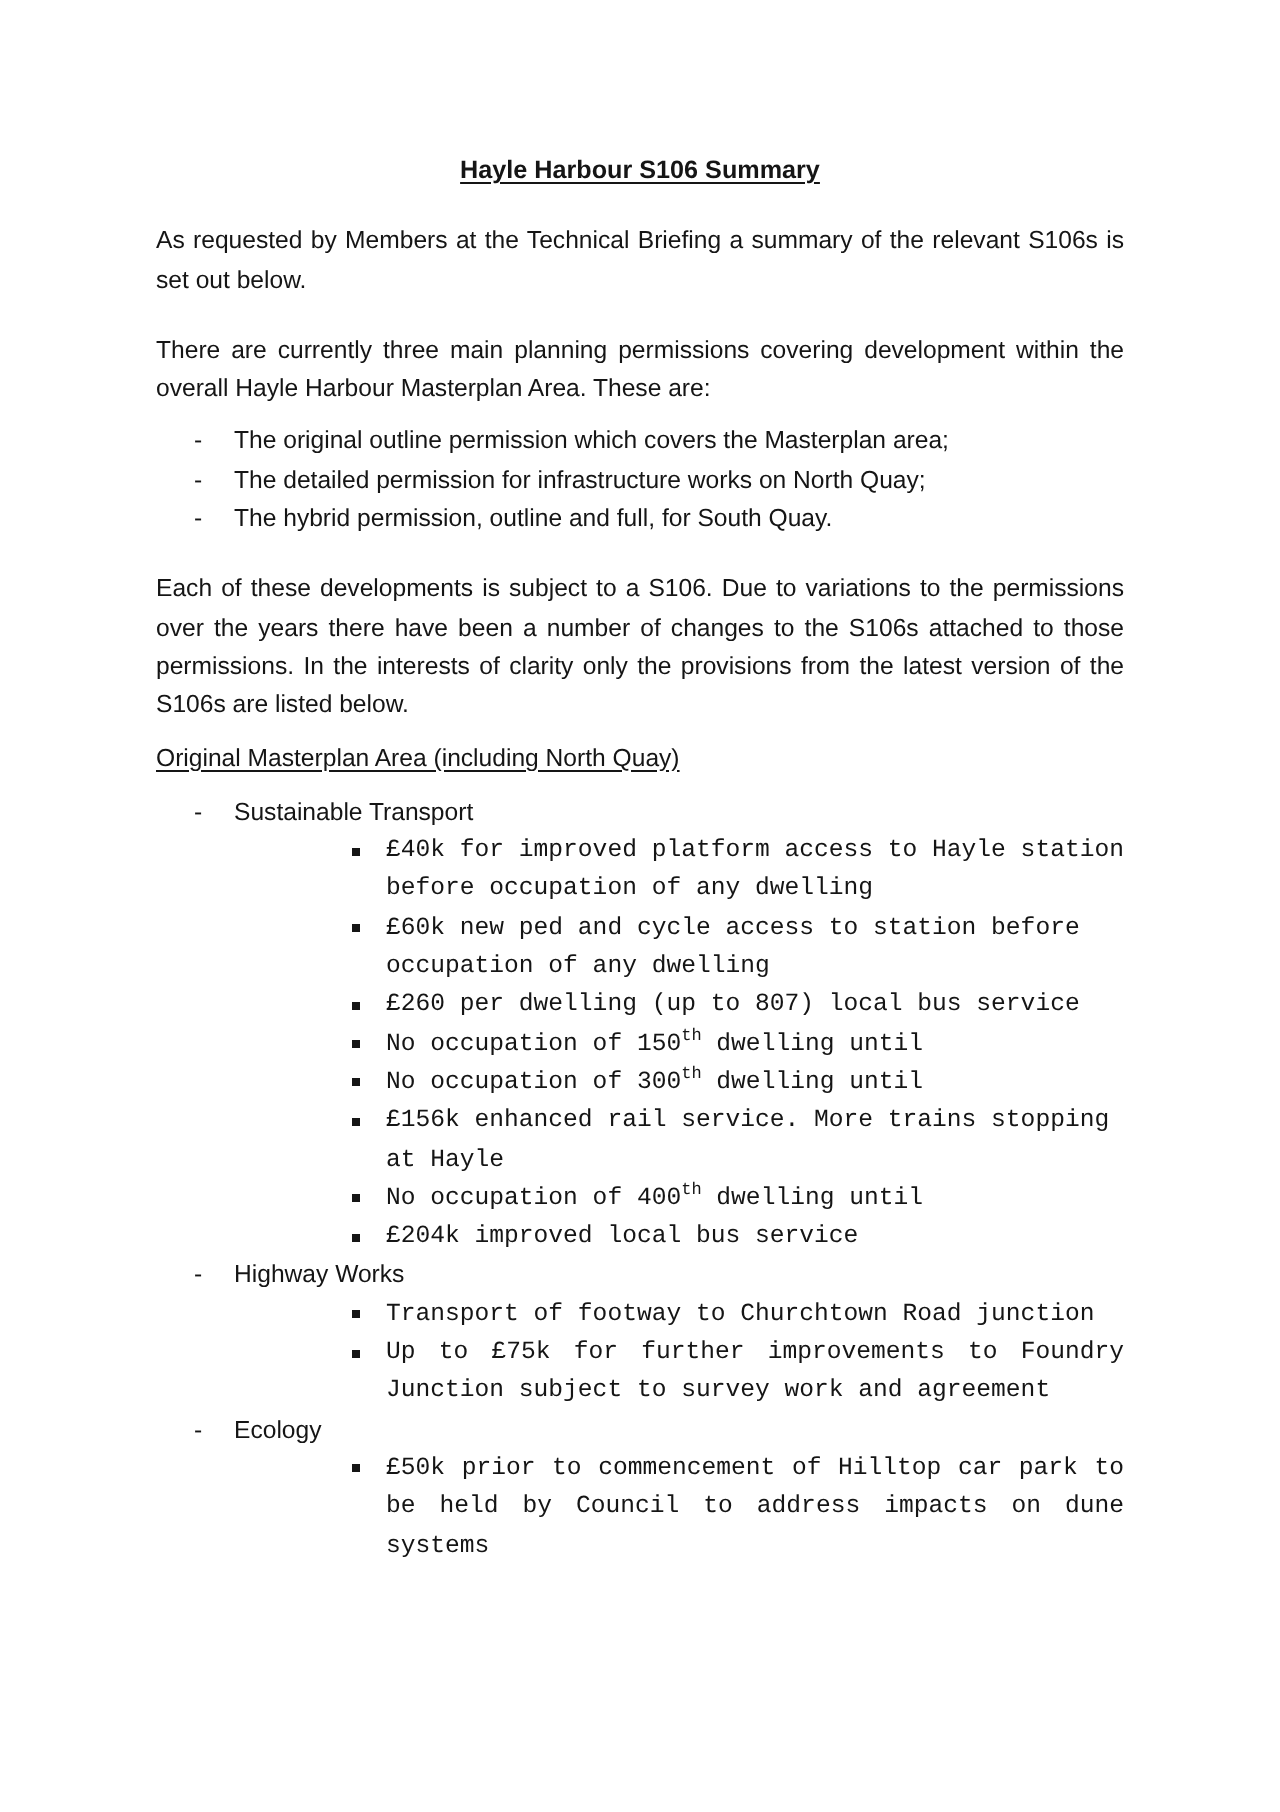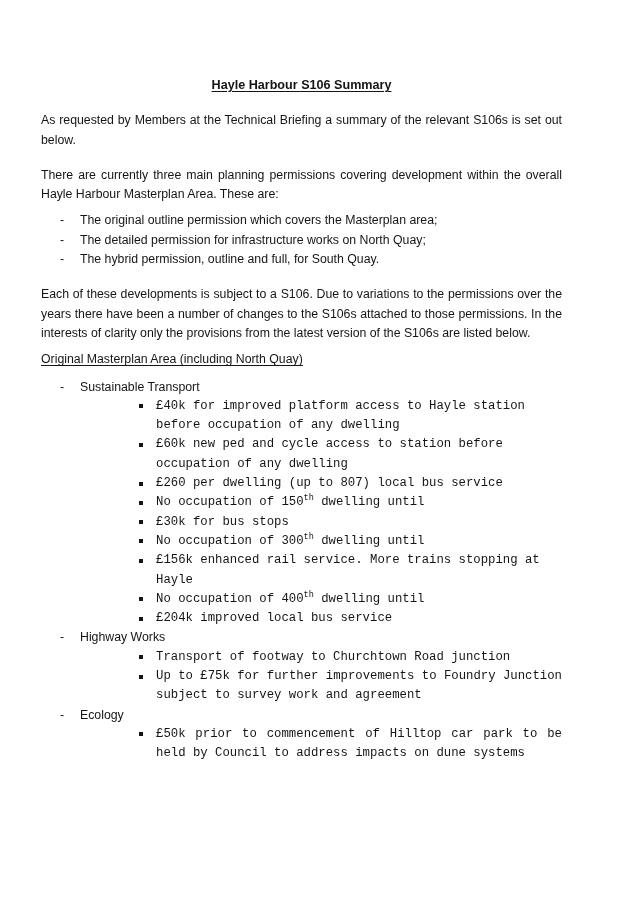--- a/index.html
+++ b/index.html
@@ -2,21 +2,21 @@
 <html><head>
 <meta charset="utf-8">
 <style>
   * { box-sizing: border-box; }
   html, body { margin: 0; padding: 0; background: #ffffff; }
   body { width: 640px; height: 906px; overflow: hidden; }
 
   .page {
     width: 640px;
     height: 906px;
-    padding: 76px 78px 40px 41px;
+    padding: 76px 78px 40px 78px;
     background: #ffffff;
     font-family: "Liberation Sans", sans-serif;
     font-size: 12.3px;
     line-height: 19.3px;
     color: #151515;
   }
 
   .doc-title {
     margin: 0 0 8px 0;
     font-size: 12.6px;
@@ -124,24 +124,20 @@
         </div>
         <div class="sq-item">
           <span class="sq"></span>
           <span><span>No occupation of 150</span><sup>th</sup><span> dwelling until</span></span>
         </div>
         <div class="sq-item">
           <span class="sq"></span>
         </div>
         <div class="sq-item">
           <span class="sq"></span>
-          <span>£30k for bus stops</span>
-        </div>
-        <div class="sq-item">
-          <span class="sq"></span>
           <span><span>No occupation of 300</span><sup>th</sup><span> dwelling until</span></span>
         </div>
         <div class="sq-item">
           <span class="sq"></span>
           <span>£156k enhanced rail service. More trains stopping at Hayle</span>
         </div>
         <div class="sq-item">
           <span class="sq"></span>
           <span><span>No occupation of 400</span><sup>th</sup><span> dwelling until</span></span>
         </div>

